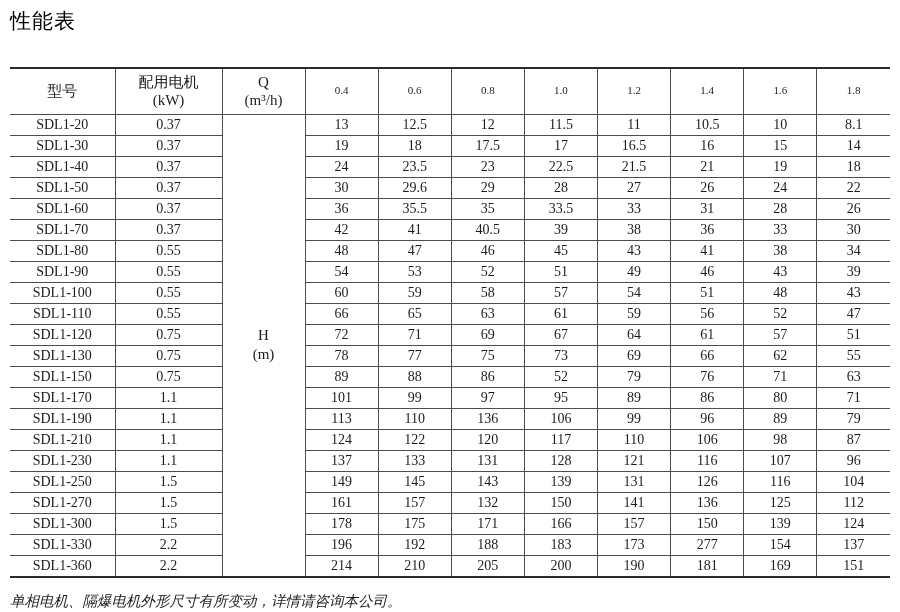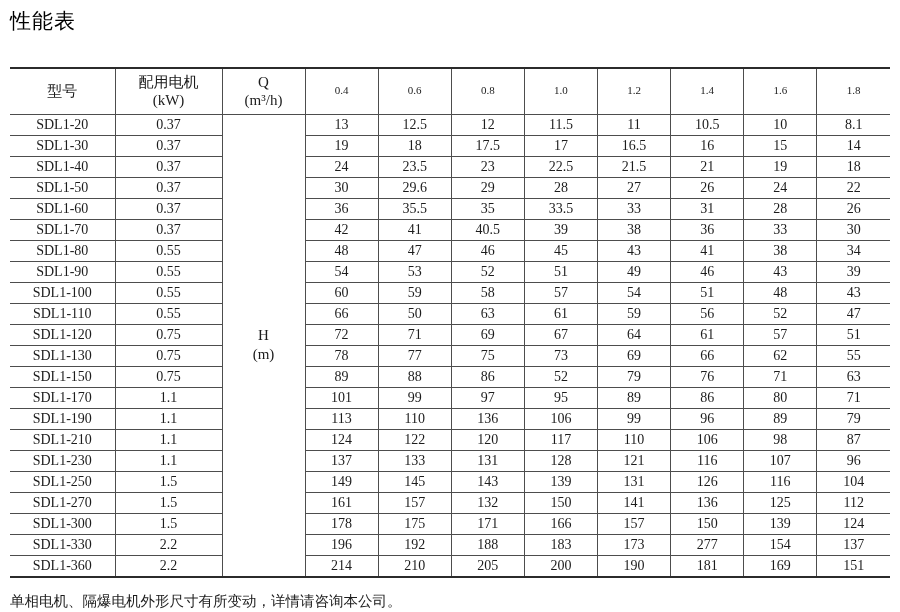--- a/index.html
+++ b/index.html
@@ -58,20 +58,21 @@
   .perf-table td.h-cell {
     font-size: 15px;
     line-height: 1.3;
   }
   .two-line div { line-height: 1.25; }
 
   .footer-note {
     margin: 14px 0 0 10px;
     font-size: 14.5px;
     color: #1c1c1c;
+    font-style: italic;
   }
 </style>
 </head>
 <body>
 
 <div class="page">
 
   <h1 class="title">性能表</h1>
 
   <table class="perf-table">
@@ -213,21 +214,21 @@
           <td>57</td>
           <td>54</td>
           <td>51</td>
           <td>48</td>
           <td>43</td>
         </tr>
         <tr>
           <td>SDL1-110</td>
           <td>0.55</td>
           <td>66</td>
-          <td>50</td>
+          <td>65</td>
           <td>63</td>
           <td>61</td>
           <td>59</td>
           <td>56</td>
           <td>52</td>
           <td>47</td>
         </tr>
         <tr>
           <td>SDL1-120</td>
           <td>0.75</td>

